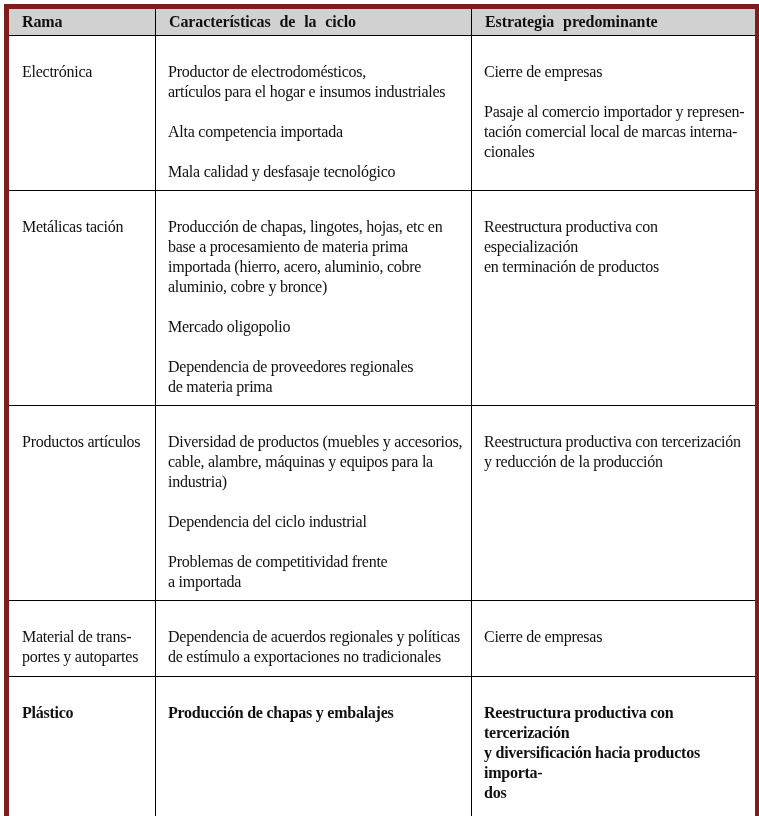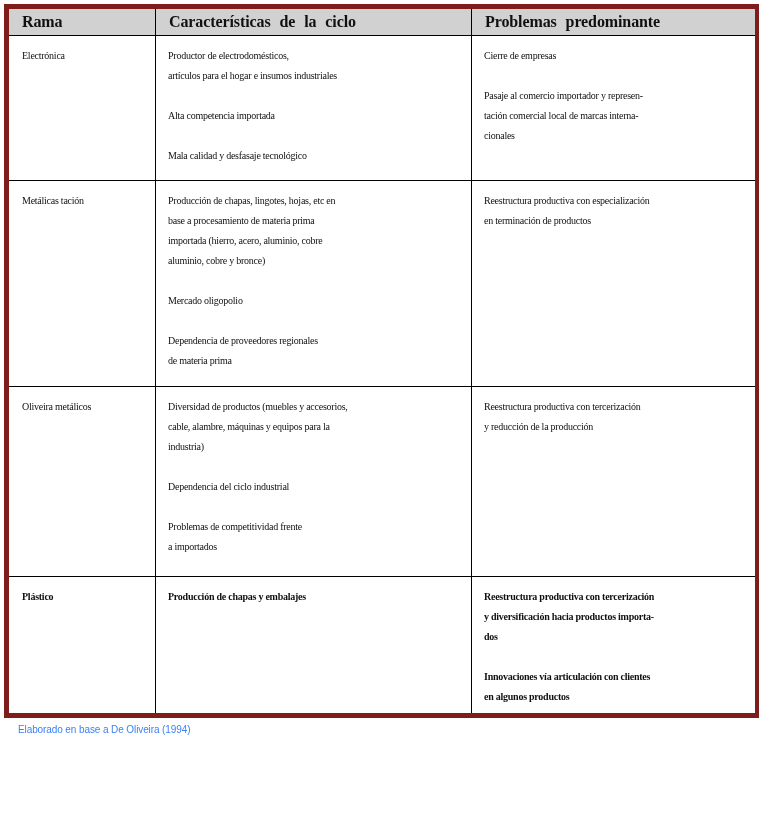--- a/index.html
+++ b/index.html
@@ -34,24 +34,24 @@
     text-align: left;
     font-weight: bold;
     font-size: 16px;
     padding: 4px 6px 4px 13px;
     word-spacing: 5px;
     letter-spacing: -0.1px;
     white-space: nowrap;
     overflow: hidden;
   }
   td {
-    font-size: 10px;
+    font-size: 16px;
     line-height: 20px;
     letter-spacing: -0.25px;
-    padding: 10px 8px 8px 12px;
+    padding: 26px 8px 8px 12px;
     white-space: pre-line;
     overflow: hidden;
   }
   td.rama { padding-left: 13px; }
   tr.r1 { height: 145px; }
   tr.r2 { height: 206px; }
   tr.r3 { height: 190px; }
   tr.r4 { height: 76px; }
   tr.r5 td { padding-bottom: 6px; font-weight: bold; }
   .footer-note {
@@ -69,21 +69,21 @@
   <table class="doc-table">
     <colgroup>
       <col style="width:149px">
       <col style="width:316px">
       <col style="width:286px">
     </colgroup>
     <thead>
       <tr class="hdr">
         <th>Rama</th>
         <th>Características de la ciclo</th>
-        <th>Problemas predominante</th>
+        <th>Estrategia predominante</th>
       </tr>
     </thead>
     <tbody>
       <tr class="r1">
         <td class="rama">Electrónica</td>
         <td>Productor de electrodomésticos,
 artículos para el hogar e insumos industriales
 
 Alta competencia importada
 
@@ -102,31 +102,38 @@
 aluminio, cobre y bronce)
 
 Mercado oligopolio
 
 Dependencia de proveedores regionales
 de materia prima</td>
         <td>Reestructura productiva con especialización
 en terminación de productos</td>
       </tr>
       <tr class="r3">
-        <td class="rama">Oliveira metálicos</td>
+        <td class="rama">Productos artículos</td>
         <td>Diversidad de productos (muebles y accesorios,
 cable, alambre, máquinas y equipos para la
 industria)
 
 Dependencia del ciclo industrial
 
 Problemas de competitividad frente
-a importados</td>
+a importada</td>
         <td>Reestructura productiva con tercerización
 y reducción de la producción</td>
+      </tr>
+      <tr class="r4">
+        <td class="rama">Material de trans-
+portes y autopartes</td>
+        <td>Dependencia de acuerdos regionales y políticas
+de estímulo a exportaciones  no tradicionales</td>
+        <td>Cierre de empresas</td>
       </tr>
       <tr class="r5">
         <td class="rama">Plástico</td>
         <td>Producción de chapas y embalajes</td>
         <td>Reestructura productiva con tercerización
 y diversificación hacia productos importa-
 dos
 
 Innovaciones vía articulación con clientes
 en algunos productos</td>

